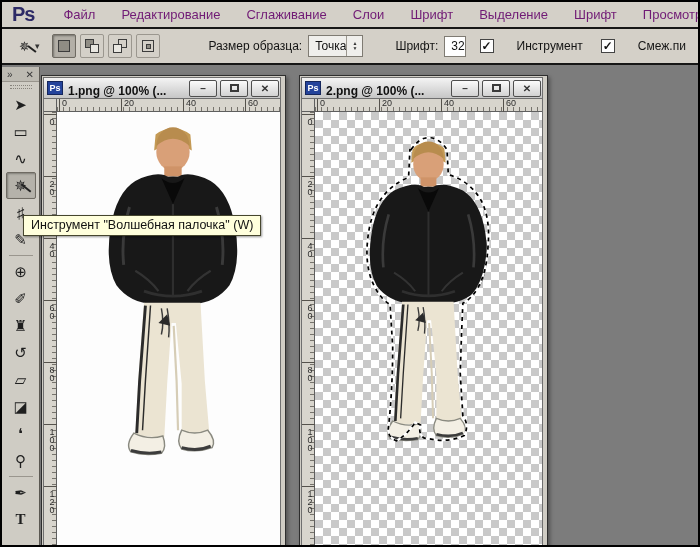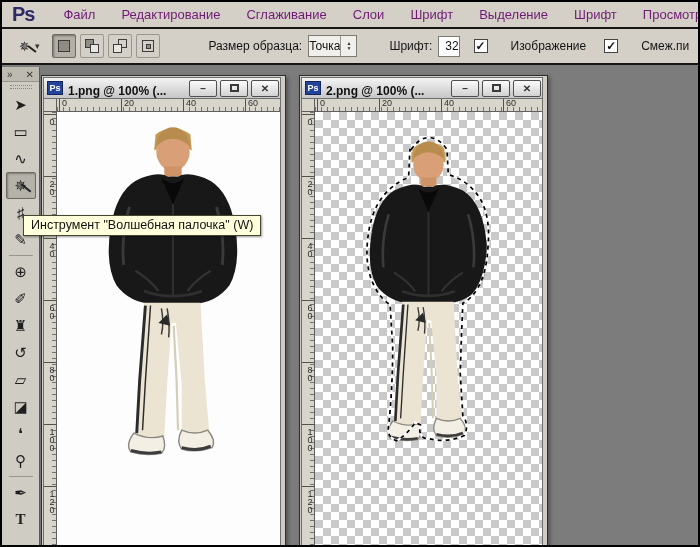--- a/index.html
+++ b/index.html
@@ -22,21 +22,21 @@
   .dd-arrow { font-size:9px; color:#333; margin-left:3px; }
   .mode-group { display:flex; gap:4px; margin-right:10px; }
   .mode-btn { width:24px; height:24px; display:flex; align-items:center; justify-content:center; background:#d4d0c8; border:1px solid #9b978f; border-radius:2px; position:relative; }
   .mode-btn.pressed { background:#b3afa7; border:1px solid #6e6a62; box-shadow:inset 1px 1px 2px rgba(0,0,0,.35); }
   .sq { position:absolute; border:1px solid #3c3c3c; background:transparent; }
   .sq.fill { background:#8f8c84; }
   .sq.white { background:#e9e7e1; }
   .vsep { width:1px; height:26px; background:#97938b; margin:0 10px; }
   .opt-label { font-size:12px; color:#141414; margin-right:6px; white-space:nowrap;margin-left:18px; }
   .dropdown { width:148px; height:22px; background:#f0efec; border:1px solid #7f7b73; display:flex; align-items:center; margin-right:14px; }
-  .dropdown .dd-text { flex:1; font-size:12px; color:#111; }
+  .dropdown .dd-text { flex:1; font-size:12px; color:#111; padding-left:6px; }
   .dd-spin { width:16px; height:100%; border-left:1px solid #9b978f; display:flex; flex-direction:column; align-items:center; justify-content:center; font-size:5px; color:#333; line-height:5px; }
   .opt-input { width:44px; height:21px; background:#fff; border:1px solid #7f7b73; font-size:12px; color:#111; text-align:left; padding-left:6px; margin-right:14px; display:flex; align-items:center; }
   .checkwrap { display:flex; align-items:center; margin-right:12px; white-space:nowrap; }
   .checkbox { width:14px; height:14px; background:#fdfdfd; border:1px solid #444; margin-right:5px; display:flex; align-items:center; justify-content:center; font-size:12px; font-weight:bold; color:#111; line-height:12px; }
 
   
   .workspace { position:absolute; left:0; top:65px; right:0; bottom:0; background:#7c7c7c; overflow:hidden; }
 
   
   .toolbar { position:absolute; left:0; top:0; bottom:0; width:38px; background:#cfccc4; border-right:1px solid #5d5a54; display:flex; flex-direction:column; align-items:center; }
@@ -160,21 +160,21 @@
       <span class="dd-text">Точка</span>
       <span class="dd-spin">
         <span>▲</span>
         <span>▼</span>
       </span>
     </div>
     <span class="opt-label">Шрифт:</span>
     <div class="opt-input">32</div>
     <div class="checkwrap">
       <span class="checkbox">✓</span>
-      <span class="opt-label">Изображение</span>
+      <span class="opt-label">Инструмент</span>
     </div>
     <div class="checkwrap">
       <span class="checkbox">✓</span>
       <span class="opt-label">Смеж.пи</span>
     </div>
   </div>
 
   <div class="workspace">
 
     <div class="toolbar">

